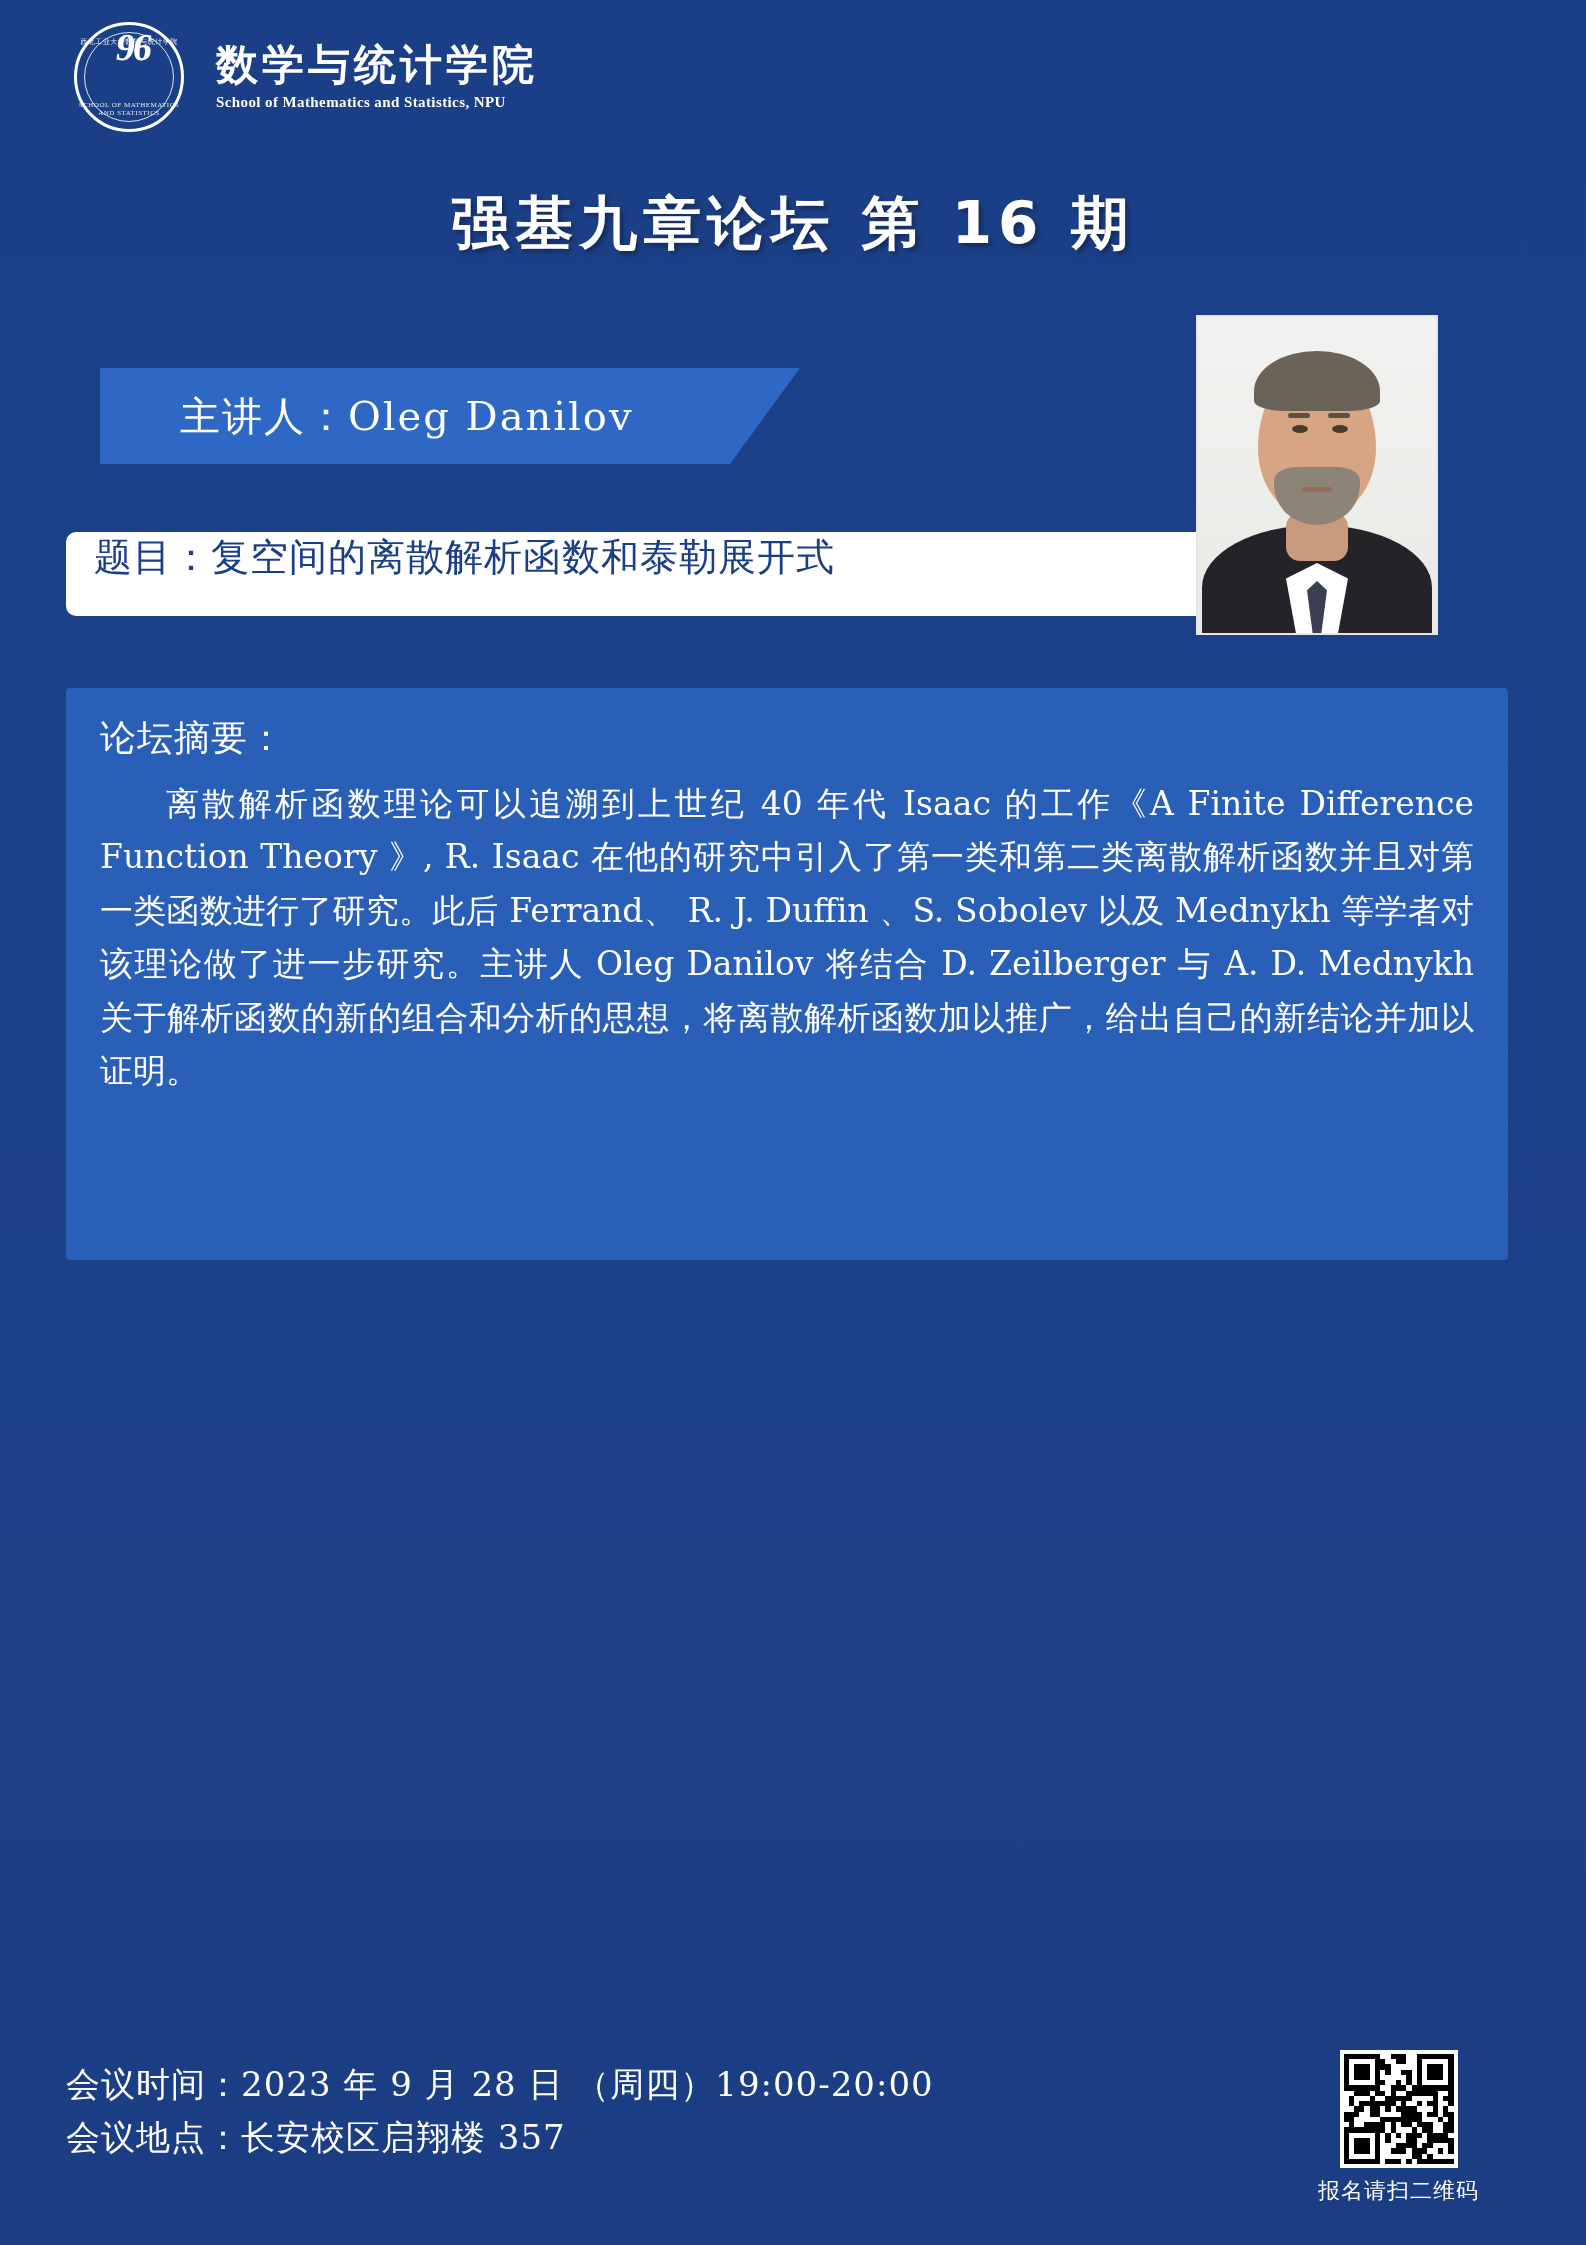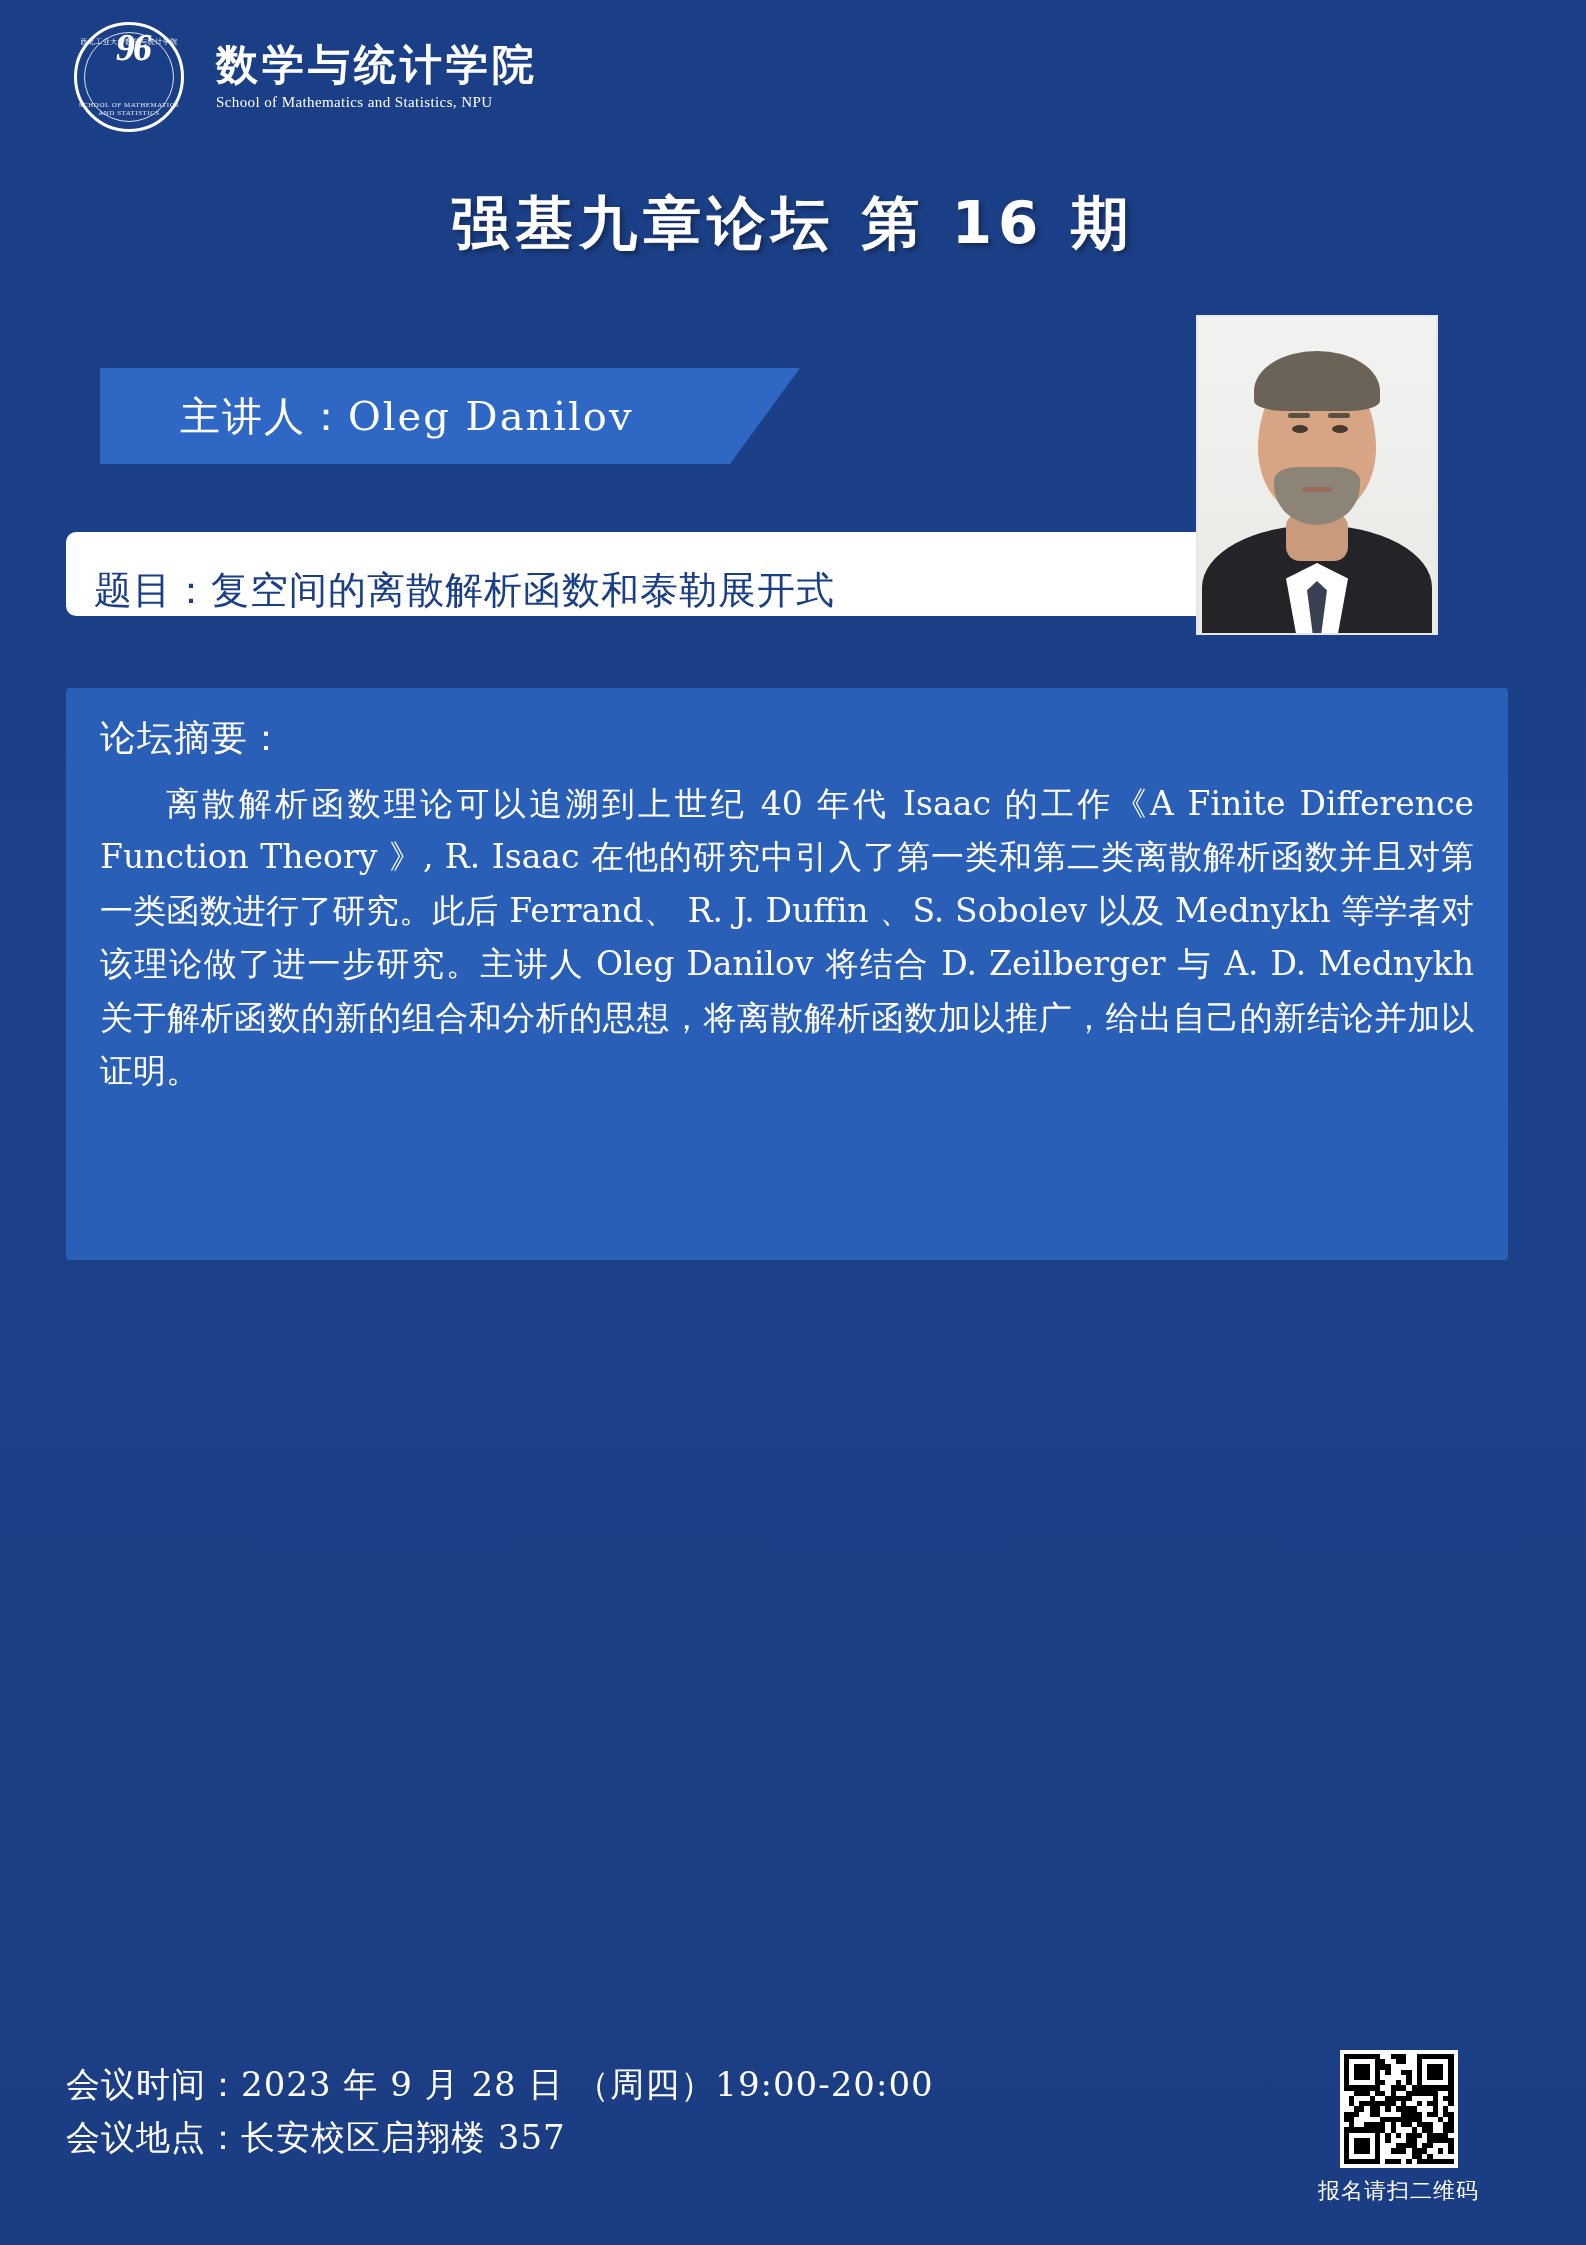--- a/index.html
+++ b/index.html
@@ -81,21 +81,21 @@
     font-weight: bold;
     letter-spacing: 4px;
     line-height: 1.05;
     font-family: "DejaVu Serif", serif;
   }
   .logo-en {
     font-size: 15px;
     letter-spacing: 0.4px;
     margin-top: 6px;
     font-family: "Liberation Serif", serif;
-    font-weight: normal;
+    font-weight: bold;
   }
 
   
   .main-title {
     position: absolute;
     left: 0;
     right: 0;
     top: 185px;
     text-align: center;
     color: #ffffff;
@@ -130,21 +130,21 @@
   
   .topic-box {
     position: absolute;
     left: 66px;
     top: 532px;
     width: 1240px;
     height: 84px;
     background: #ffffff;
     border-radius: 10px;
     display: flex;
-    align-items: flex-end;
+    align-items: flex-start;
     padding-left: 28px;
     box-sizing: border-box;
   }
   .topic-box span {
     color: #1b3f86;
     font-size: 38px;
     letter-spacing: 1px;
     font-family: "DejaVu Serif", serif;
   }
 

